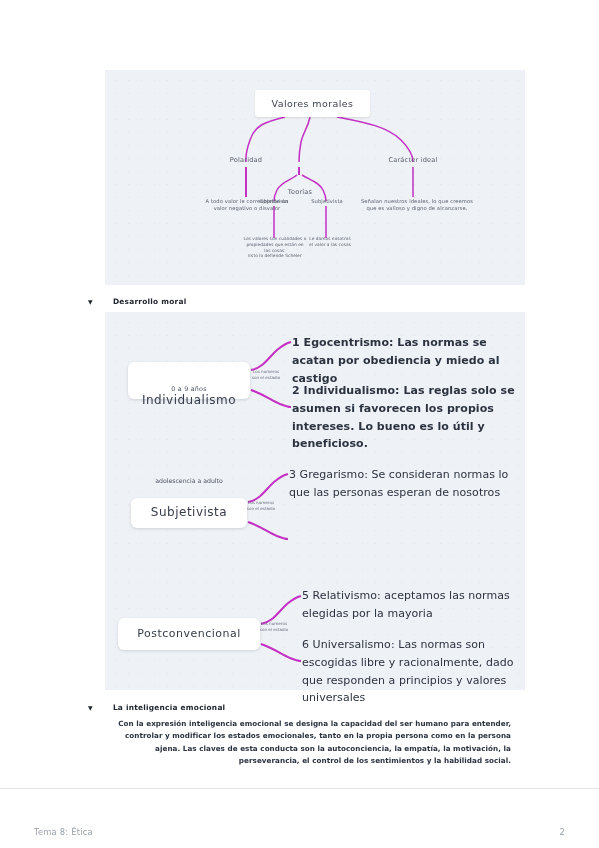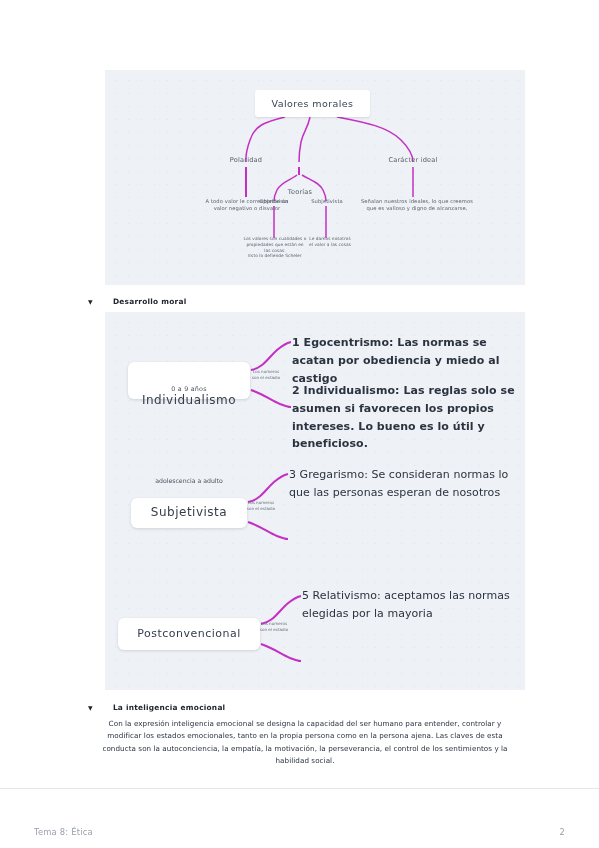--- a/index.html
+++ b/index.html
@@ -142,21 +142,22 @@
     transform: translateY(-0.5px);
   }
 
   .body-copy {
     position: absolute;
     font-family: "DejaVu Sans", sans-serif;
     font-size: 7.2px;
     line-height: 1.72;
     color: #2b3340;
     letter-spacing: .05px;
-    text-align: center;
+    text-align: right;
+    font-weight: bold;
   }
 
   
   .footer-rule {
     position: absolute;
     left: 0; right: 0;
     top: 788px;
     height: 1px;
     background: #e3e6ea;
   }
@@ -283,20 +284,23 @@
     <div class="stage-box" style="left:13px; top:306px; width:142px; height:32px;">
       <span class="stage-name sm">Postconvencional</span>
     </div>
     <div class="connector-note" style="left:146px; top:309px; white-space:pre-line;">Los numeros
 son el estadio</div>
 
     <div class="branch-text" style="left:197px; top:275px; width:216px;">
       <span>5</span>&nbsp;<span>Relativismo:</span><span> aceptamos las normas elegidas por la mayoria</span>
     </div>
 
+    <div class="branch-text" style="left:197px; top:324px; width:216px;">
+      <span>6</span>&nbsp;<span>Universalismo:</span><span> Las normas son escogidas libre y racionalmente, dado que responden a principios y valores universales</span>
+    </div>
   </div>
 
   <div class="section-head" style="left:88px; top:703px;">
     <span class="tri">▼</span>
     <span>La inteligencia emocional</span>
   </div>
 
   <div class="body-copy" style="left:99px; top:718px; width:412px;">Con la expresión inteligencia emocional se designa la capacidad del ser humano para entender, controlar y modificar los estados emocionales, tanto en la propia persona como en la persona ajena. Las claves de esta conducta son la autoconciencia, la empatía, la motivación, la perseverancia, el control de los sentimientos y la habilidad social.</div>
 
   <div class="footer-rule"></div>

